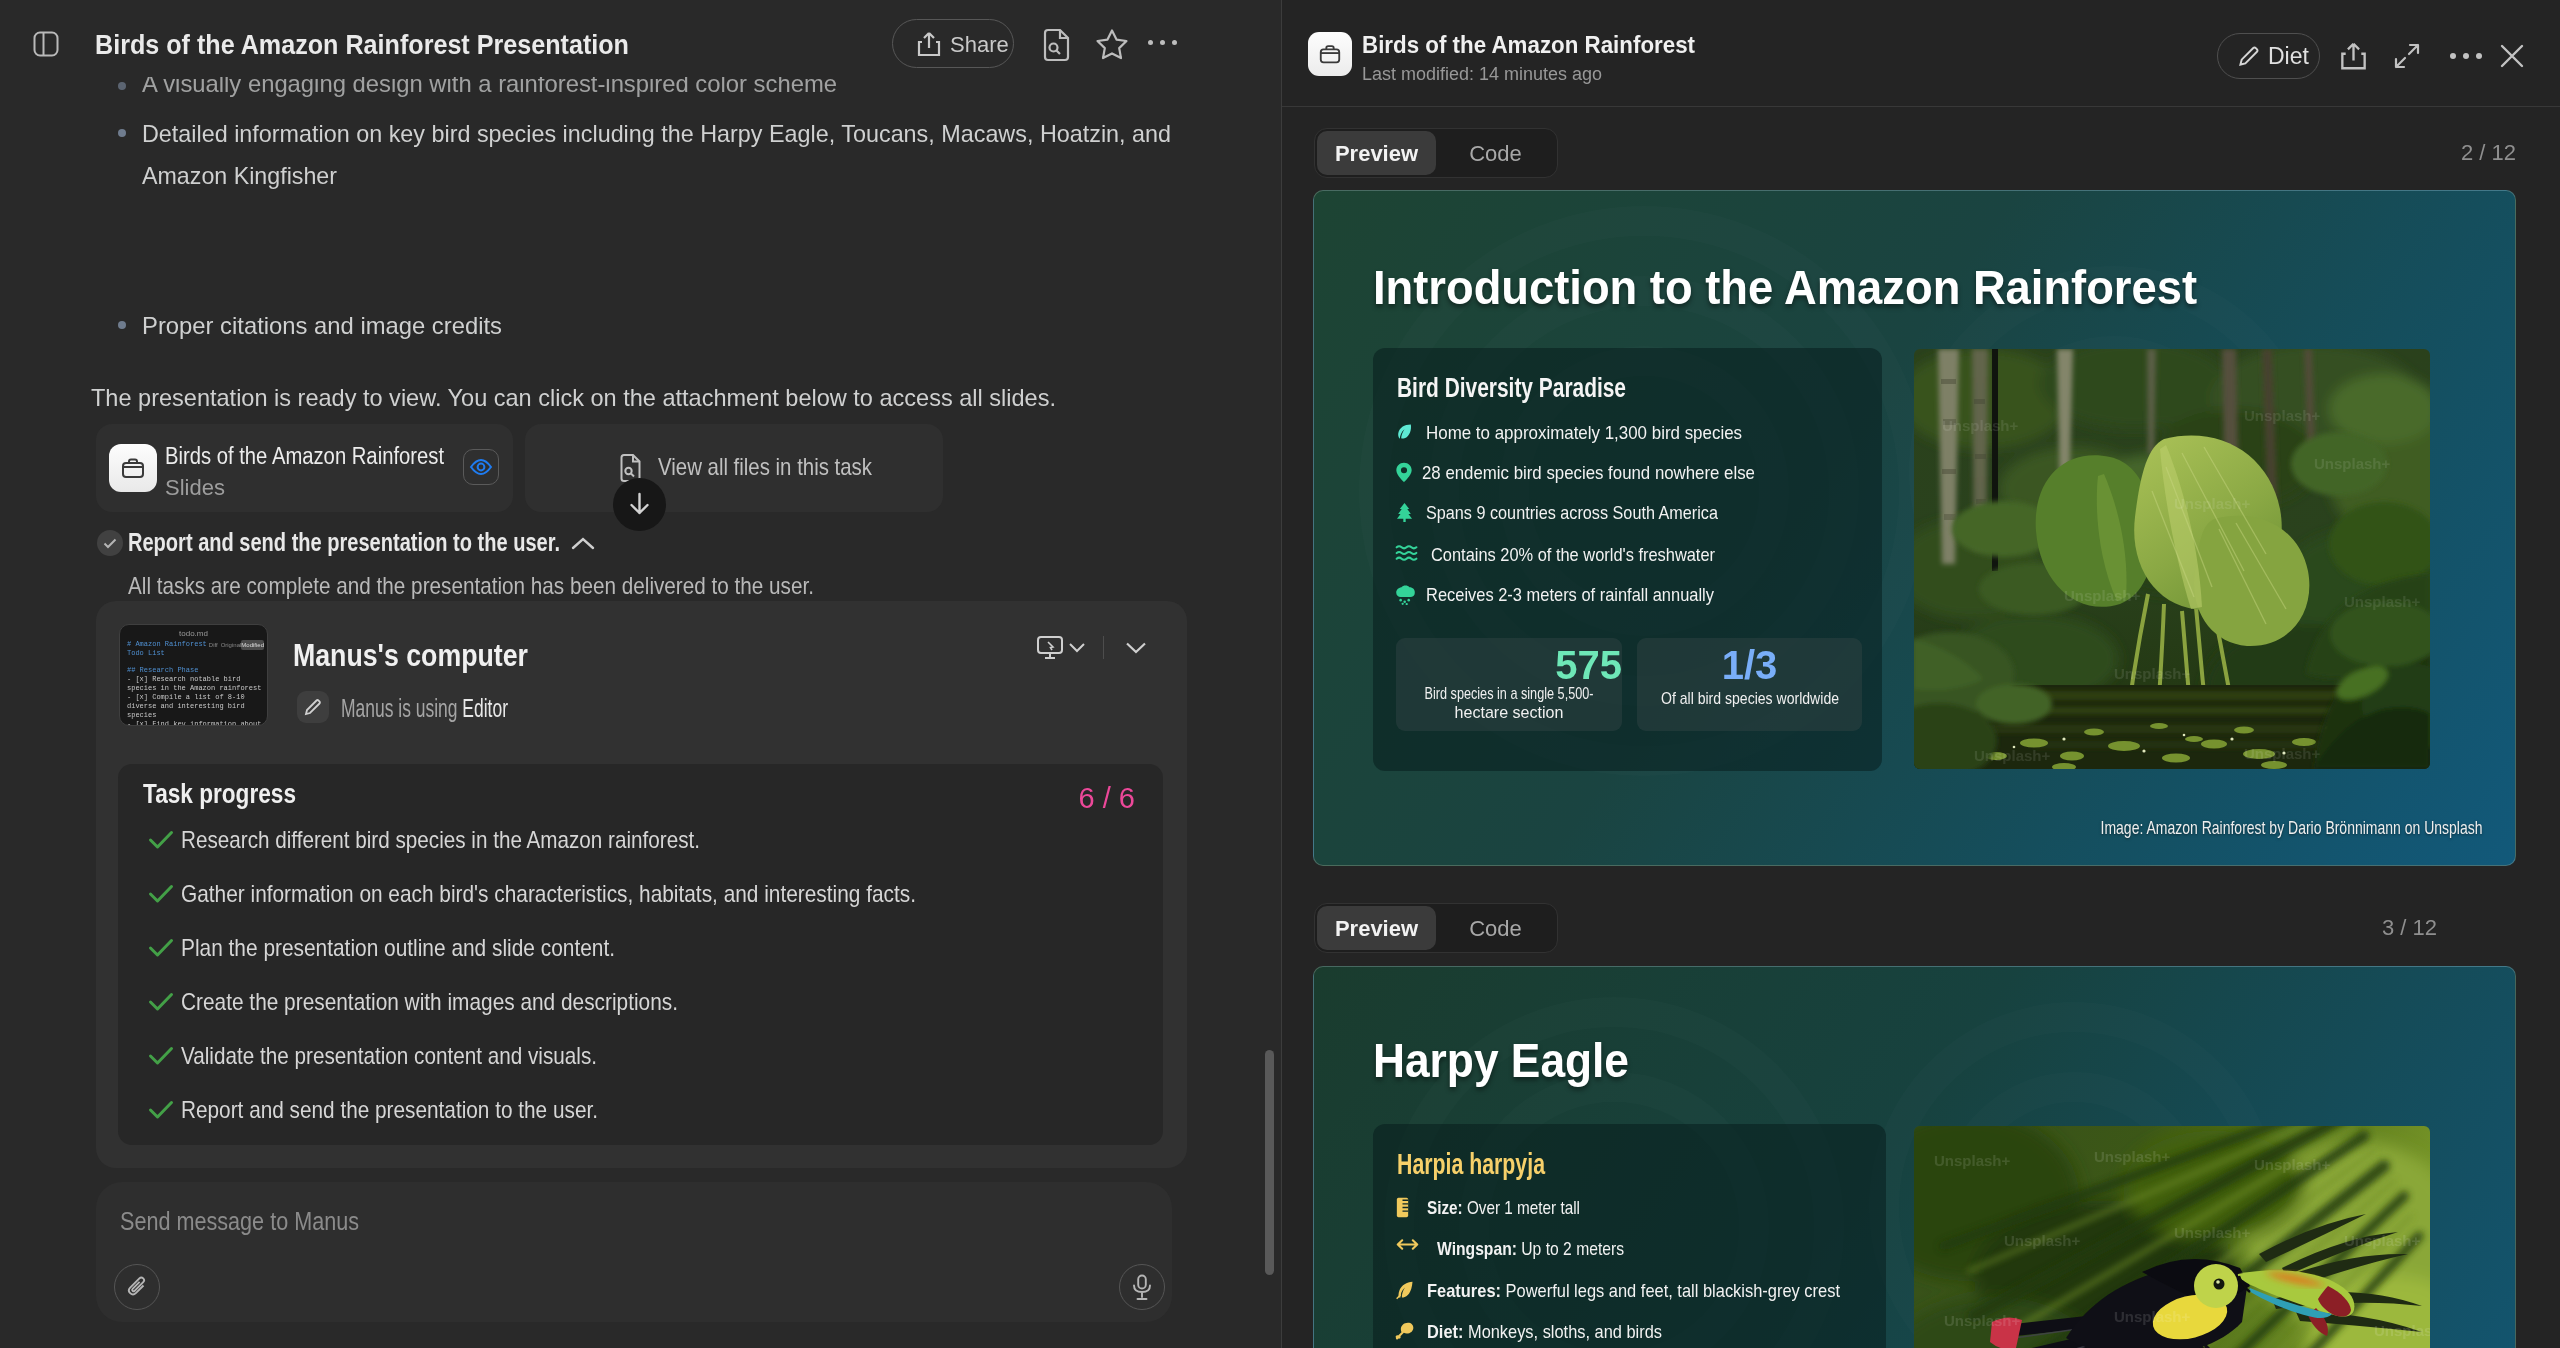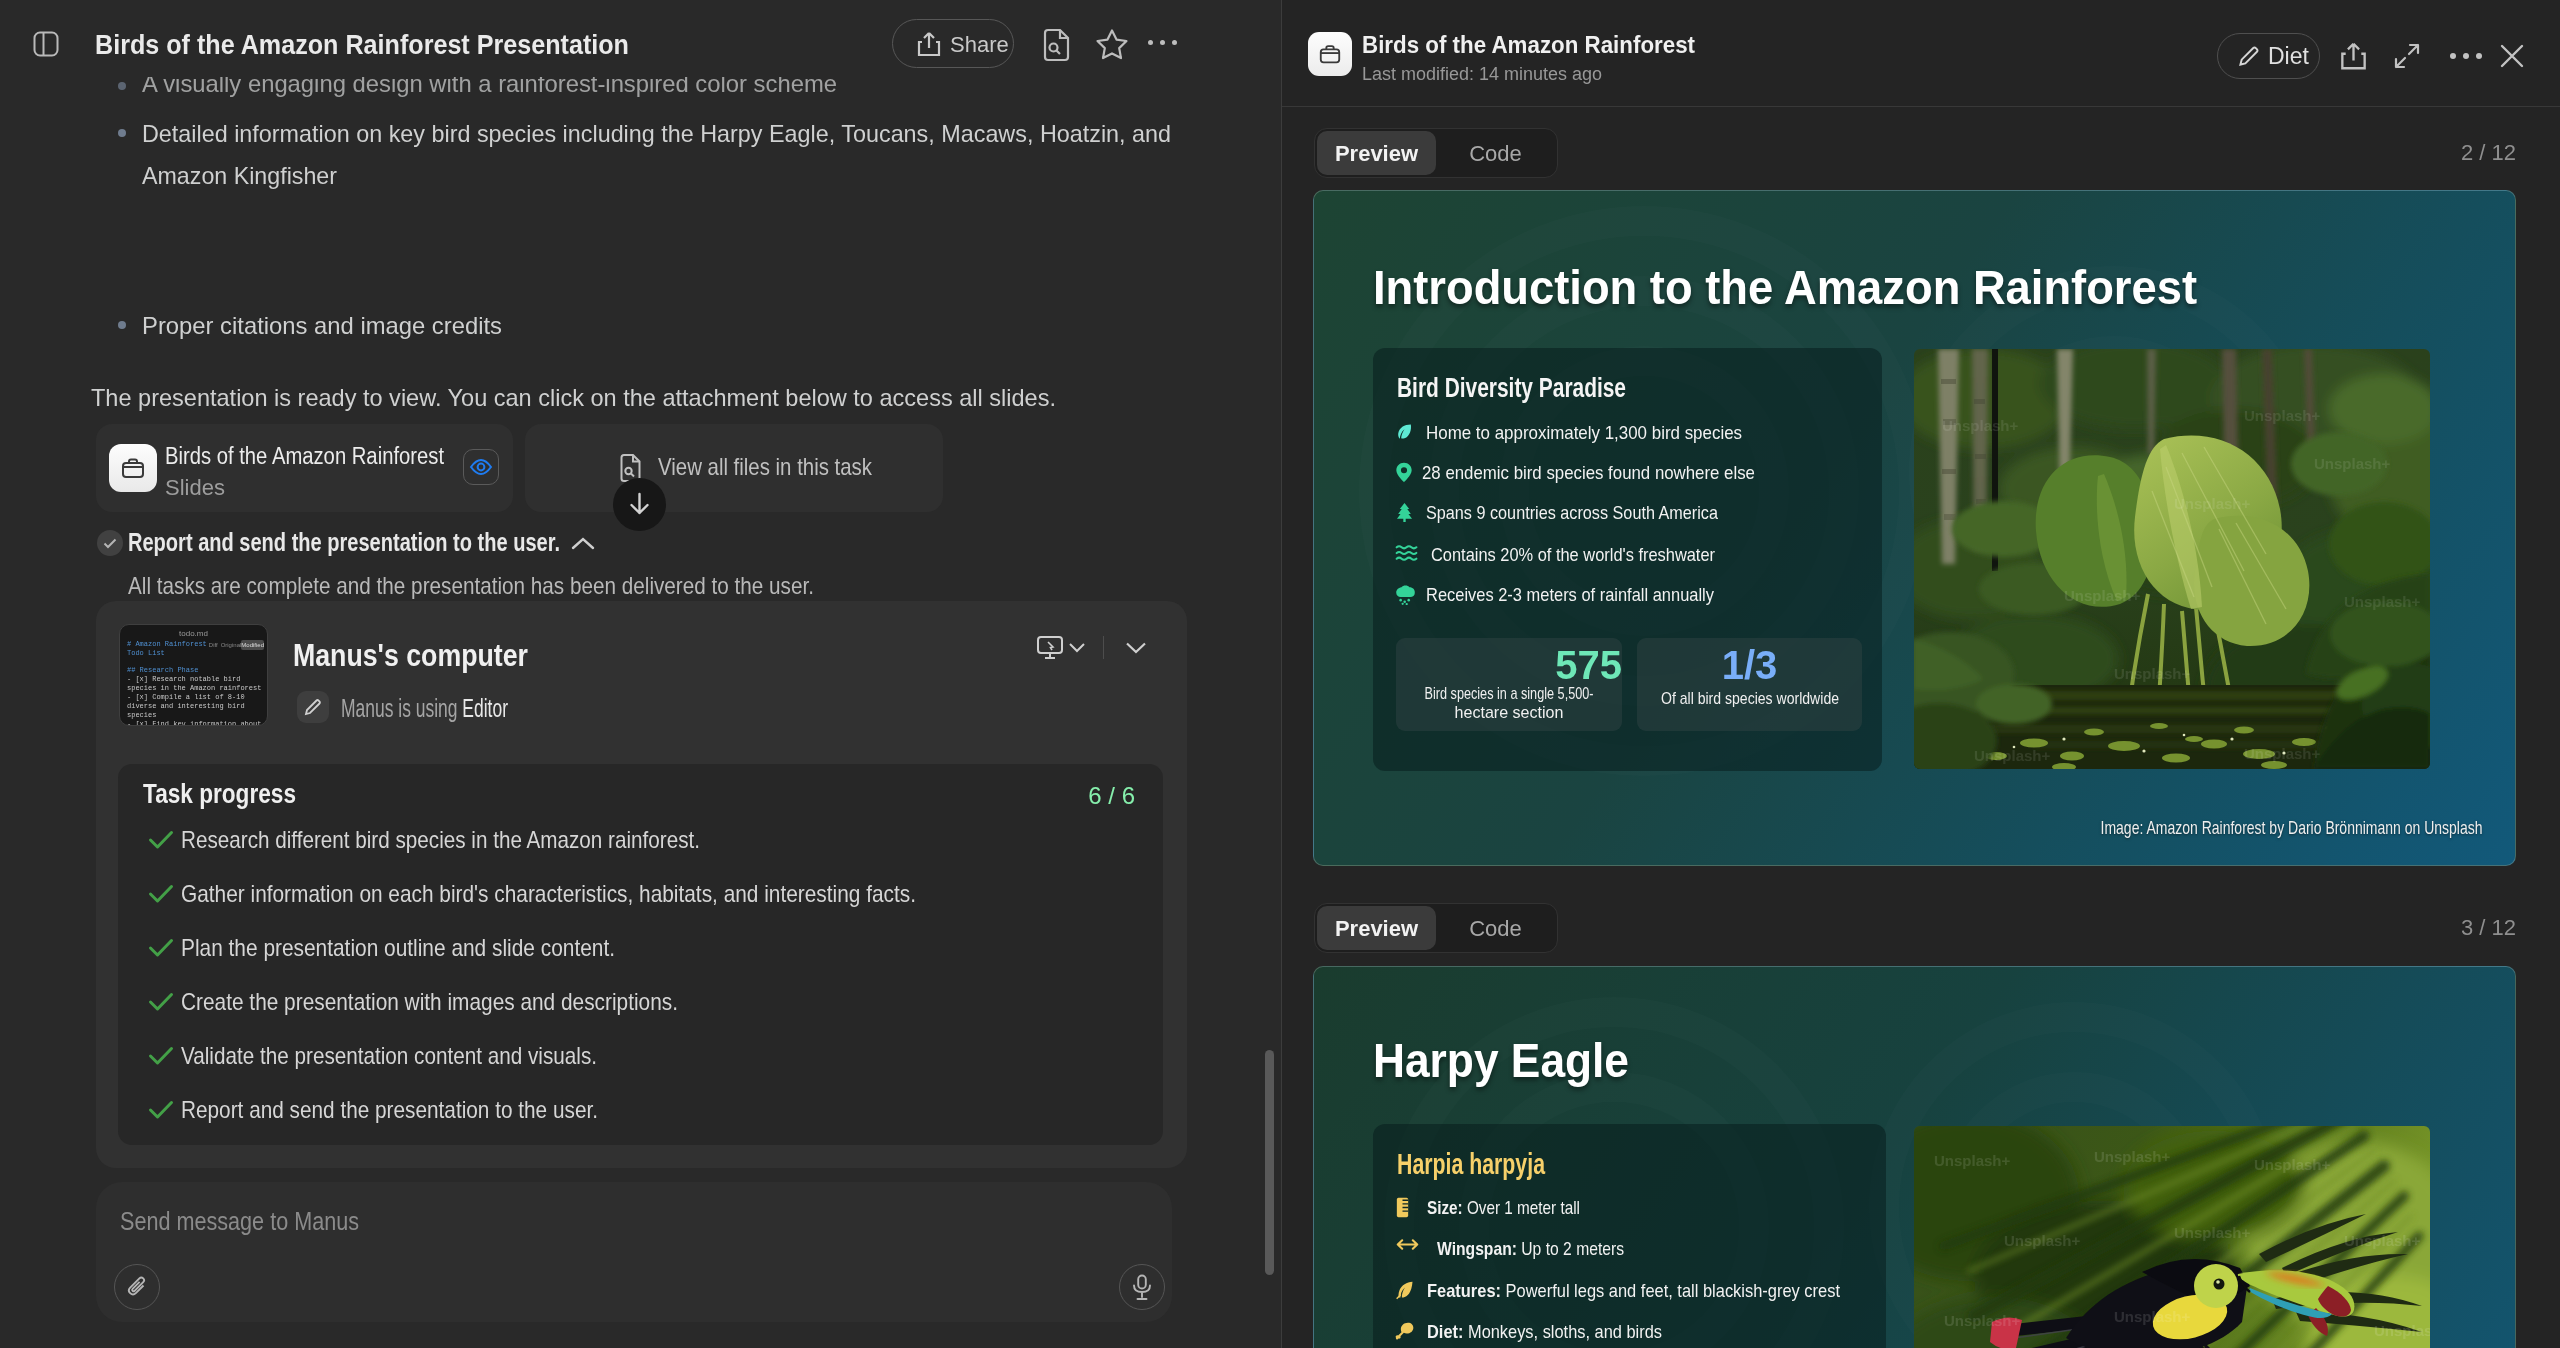--- a/index.html
+++ b/index.html
@@ -179,21 +179,21 @@
     <svg class="abs" style="left:1068px; top:642px;" width="18" height="11" viewBox="0 0 18 11" fill="none" stroke="#cfcfcf" stroke-width="2">
       <path d="M2 2 L9 9 L16 2"></path>
     </svg>
     <div class="abs" style="left:1103px; top:636px; width:1px; height:23px; background:#4d4d4d;"></div>
     <svg class="abs" style="left:1124px; top:641px;" width="24" height="14" viewBox="0 0 24 14" fill="none" stroke="#cfcfcf" stroke-width="2.2">
       <path d="M3 2.5 L12 11 L21 2.5"></path>
     </svg>
 
     <div class="abs" style="left:118px; top:764px; width:1045px; height:381px; border-radius:14px; background:#272727;"></div>
     <div class="abs" style="left:143px; top:779px; font-size:27px; font-weight:bold; color:#efefef;" id="t14">Task progress</div>
-    <div class="abs" style="left:1050px; top:782px; width:85px; text-align:right; font-size:24px; color:#86efac;">6 / 6</div>
+    <div class="abs" style="left:1050px; top:782px; width:85px; text-align:right; font-size:29px; color:#ec4899;">6 / 6</div>
     <div class="task-rows">
       <div class="trow" style="top:826px;">
           <svg width="26" height="20" viewBox="0 0 26 20">
             <path d="M2.5 10 L9.5 17 L23.5 2.5" fill="none" stroke="#43a047" stroke-width="3" stroke-linecap="round" stroke-linejoin="round"></path>
           </svg>
           <span id="t15">Research different bird species in the Amazon rainforest.</span>
         </div>
       <div class="trow" style="top:880px;">
           <svg width="26" height="20" viewBox="0 0 26 20">
             <path d="M2.5 10 L9.5 17 L23.5 2.5" fill="none" stroke="#43a047" stroke-width="3" stroke-linecap="round" stroke-linejoin="round"></path>
@@ -498,21 +498,21 @@
         </g>
       </svg>
 
       <div class="abs" style="right:32px; top:626px; font-size:19px; color:#eeeeee; text-shadow:0 1px 3px rgba(0,0,0,0.5); white-space:nowrap;"><span id="t34">Image: Amazon Rainforest by Dario Brönnimann on Unsplash</span></div>
     </div>
 
     <div class="abs" style="left:32px; top:903px; width:244px; height:50px; border-radius:13px; background:#1e1e1e; border:1px solid #323232;"></div>
     <div class="abs" style="left:35px; top:906px; width:119px; height:44px; border-radius:10px; background:#3b3b3b;"></div>
     <div class="abs" style="left:35px; top:916px; width:119px; text-align:center; font-size:22px; font-weight:bold; color:#f2f2f2;">Preview</div>
     <div class="abs" style="left:154px; top:916px; width:119px; text-align:center; font-size:22px; color:#a8a8a8;">Code</div>
-    <div class="abs" style="left:1100px; top:915px; width:134px; text-align:right; font-size:22px; color:#8f8f8f;">3 / 12</div>
+    <div class="abs" style="left:1100px; top:915px; width:134px; text-align:left; font-size:22px; color:#8f8f8f;">3 / 12</div>
 
     <div id="slide2" class="abs" style="left:31px; top:966px; width:1203px; height:676px; border-radius:10px; background:linear-gradient(125deg, #1a3c2e 0%, #17423f 42%, #145064 78%, #125a7a 100%); border:1px solid rgba(160,180,170,0.35); overflow:hidden;">
             <svg class="abs" style="left:0; top:0;" width="1203" height="676" viewBox="0 0 1203 676">
         <g fill="none" stroke="#ffffff" stroke-opacity="0.014" stroke-width="30">
           <circle cx="300" cy="260" r="140"></circle>
             <circle cx="300" cy="260" r="215"></circle>
           <circle cx="760" cy="240" r="120"></circle>
             <circle cx="760" cy="240" r="190"></circle>
         </g>
       </svg>

